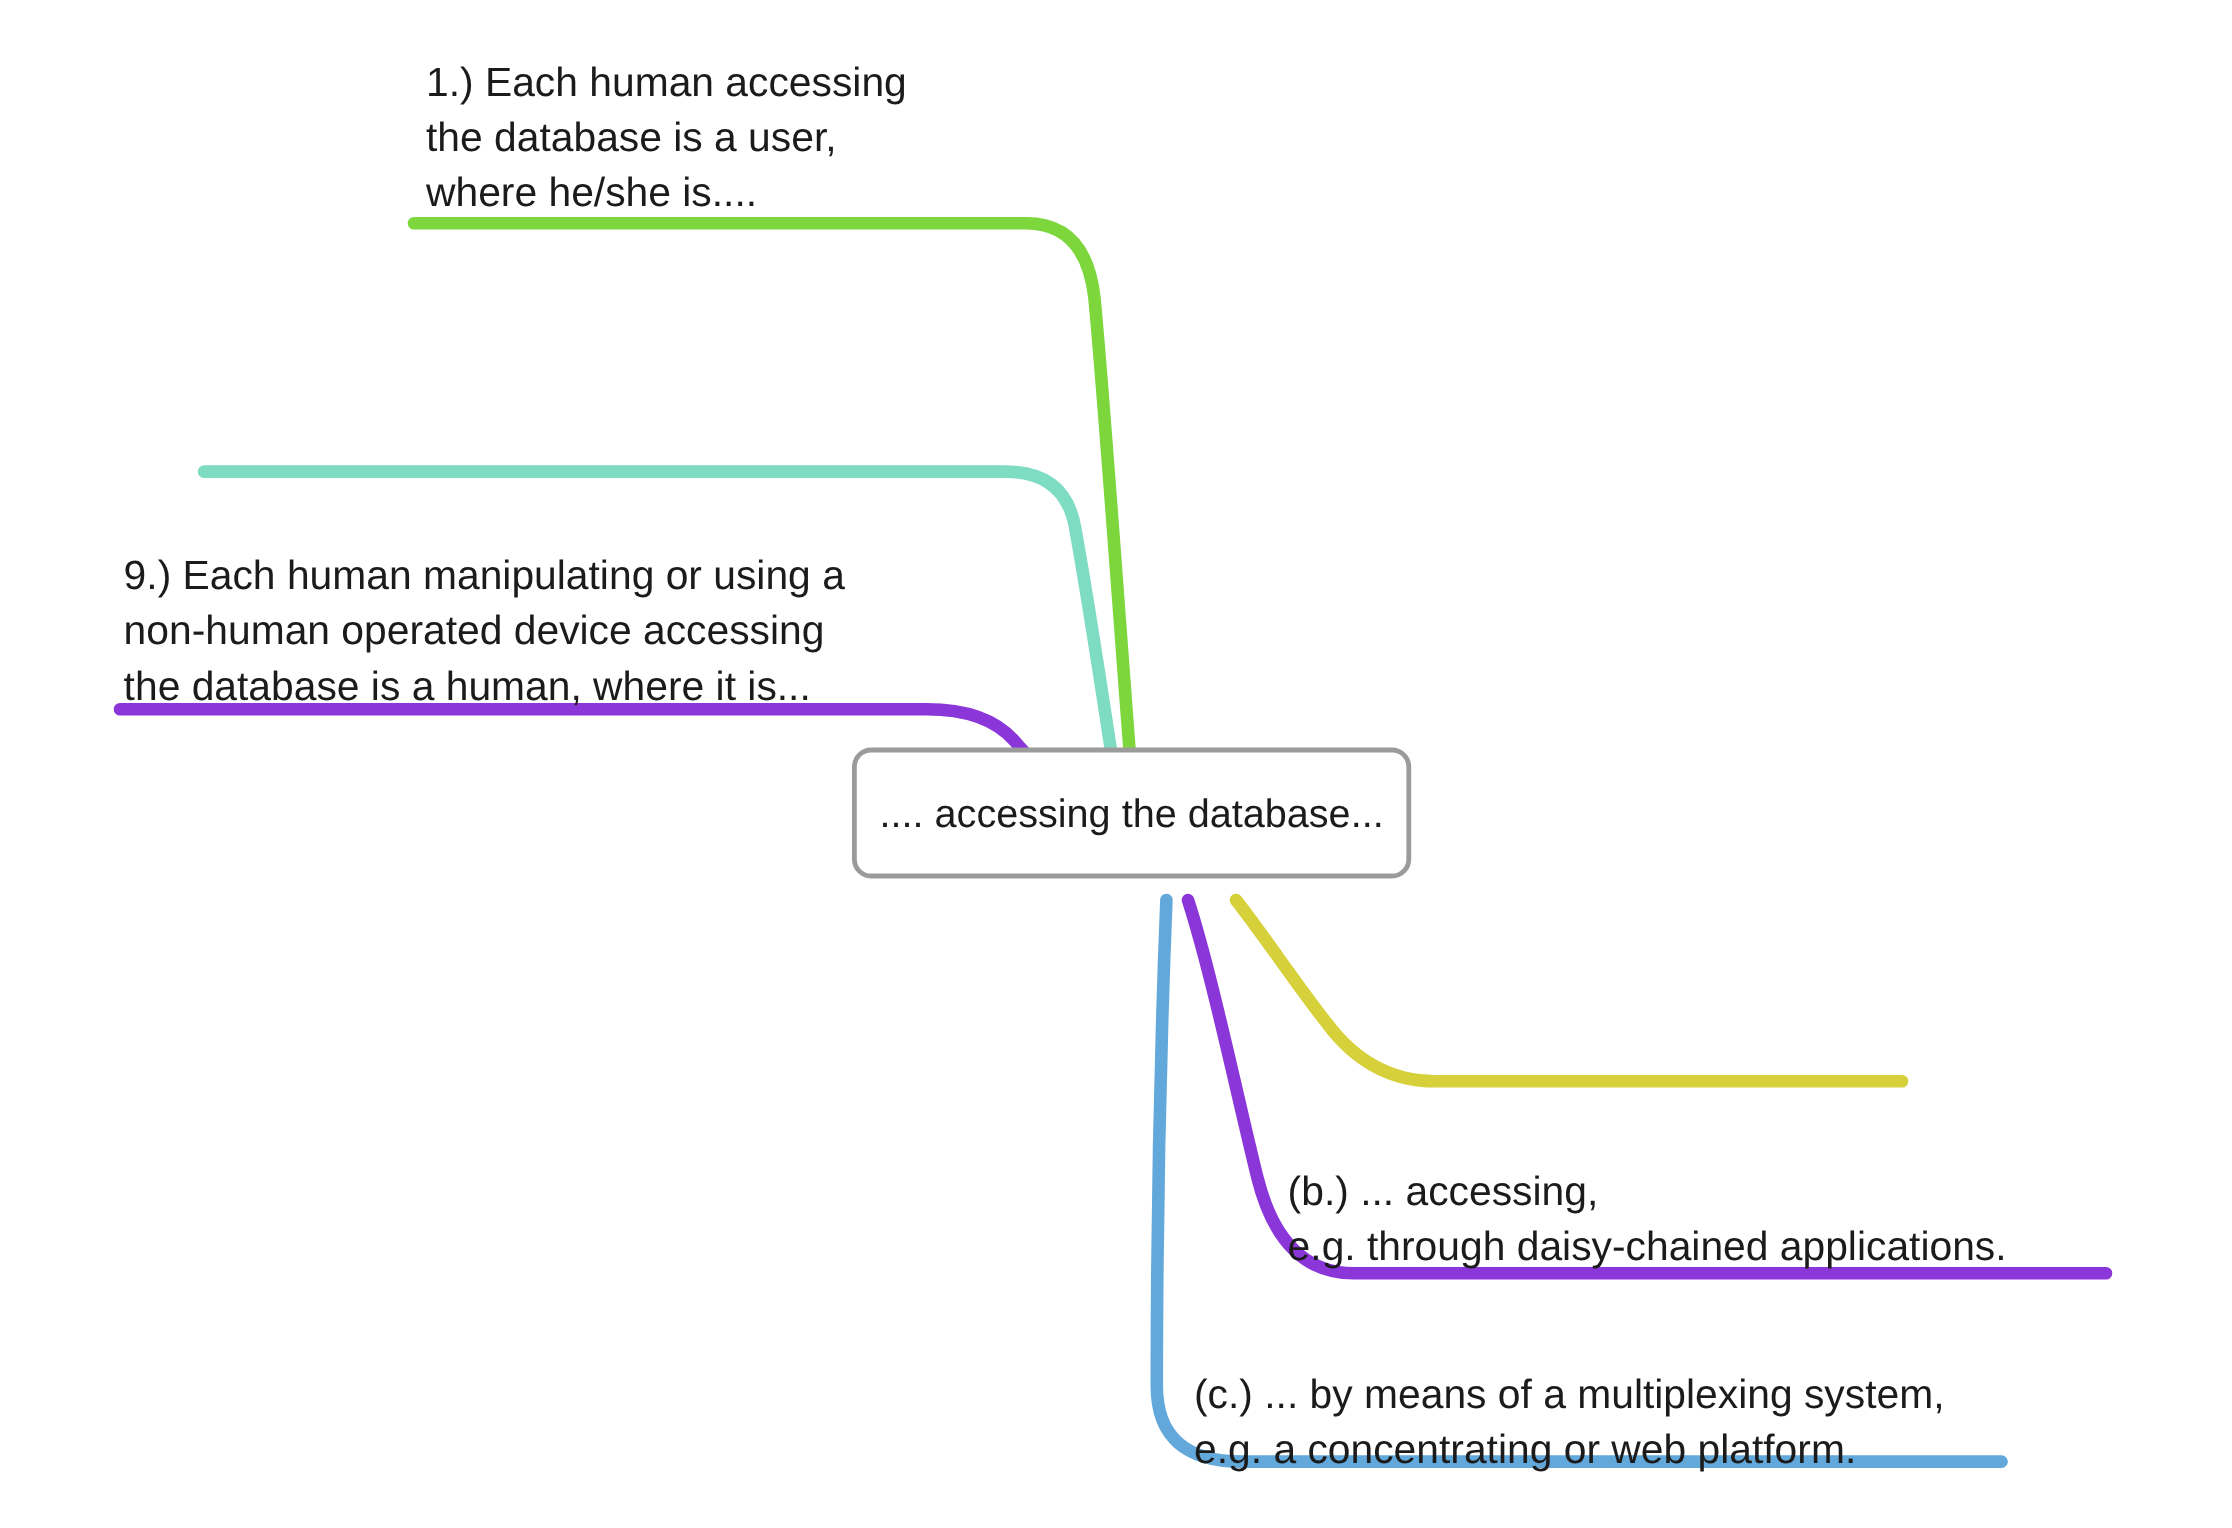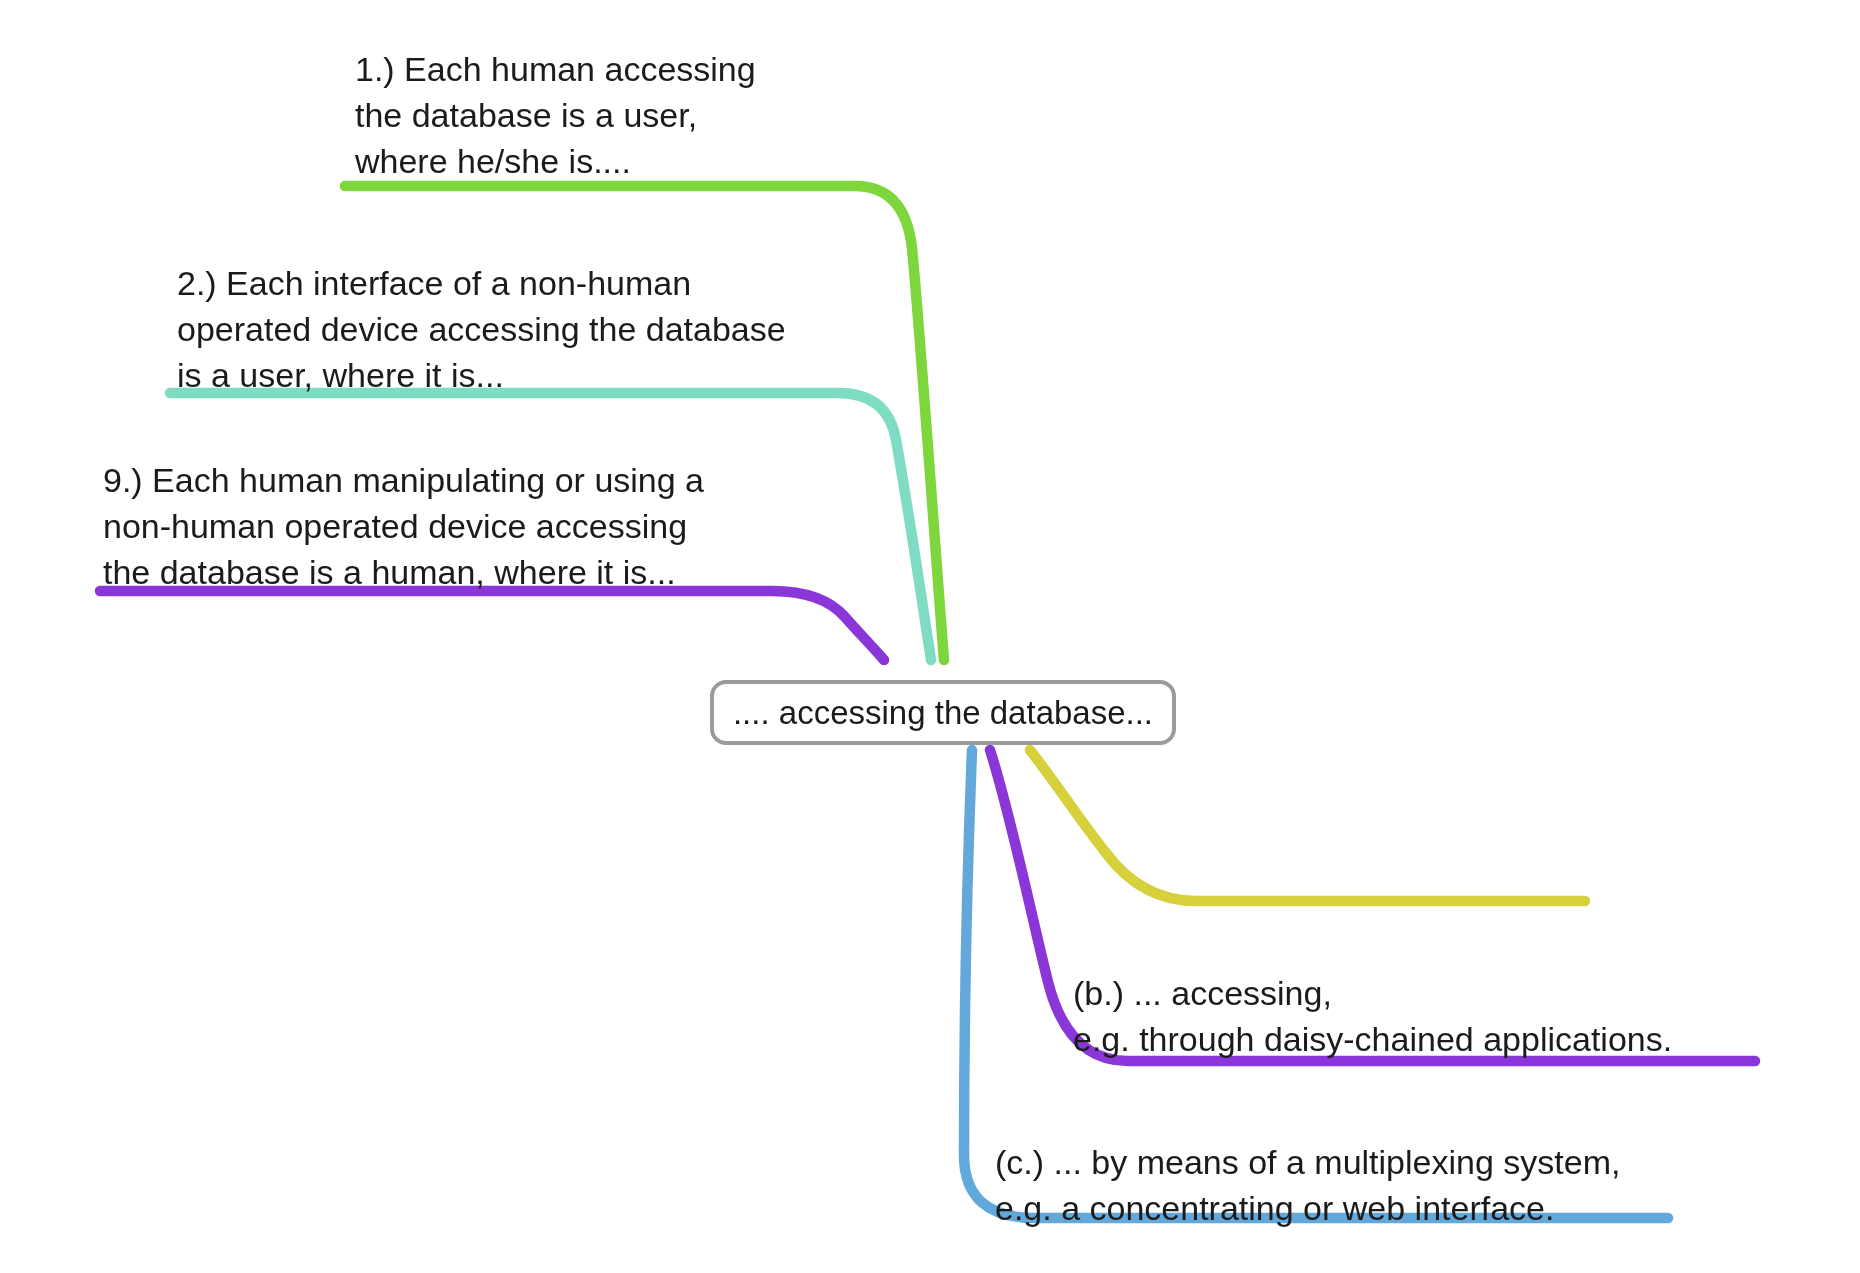--- a/index.html
+++ b/index.html
@@ -32,23 +32,23 @@
     position: absolute;
     font-size: 34px;
     line-height: 46px;
     color: #1b1b1b;
     white-space: nowrap;
     cursor: default;
   }
   .root-node {
     position: absolute;
     left: 710px;
-    top: 680px;
+    top: 623px;
     width: 466px;
-    height: 65px;
+    height: 109px;
     box-sizing: border-box;
     border: 4px solid #9b9b9b;
     border-radius: 16px;
     background: #ffffff;
     display: flex;
     align-items: center;
     justify-content: center;
     font-size: 33px;
     color: #1b1b1b;
     white-space: nowrap;
@@ -67,40 +67,35 @@
     <path d="M 990 750 C 1010 812 1032 918 1048 982 Q 1068 1061 1128 1061 L 1755 1061" stroke="#8a36d9"></path>
     <path d="M 972 750 C 966 900 964 1050 964 1155 Q 964 1218 1035 1218 L 1668 1218" stroke="#63a8da"></path>
   </svg>
 
   <div class="node-label" style="left:355px; top:46px;">
     <div>1.) Each human accessing</div>
     <div>the database is a user,</div>
     <div>where he/she is....</div>
   </div>
 
-  <div class="node-label" style="left:177px; top:260px;">
-    <div>2.) Each interface of a non-human</div>
-    <div>operated device accessing the database</div>
-    <div>is a user, where it is...</div>
-  </div>
 
   <div class="node-label" style="left:103px; top:457px;">
     <div>9.) Each human manipulating or using a</div>
     <div>non-human operated device accessing</div>
     <div>the database is a human, where it is...</div>
   </div>
 
 
   <div class="node-label" style="left:1073px; top:970px;">
     <div>(b.) ... accessing,</div>
     <div>e.g. through daisy-chained applications.</div>
   </div>
 
   <div class="node-label" style="left:995px; top:1127px;margin-top:12px;">
     <div>(c.) ... by means of a multiplexing system,</div>
-    <div>e.g. a concentrating or web interface.</div>
+    <div>e.g. a concentrating or web platform.</div>
   </div>
 
   <div class="root-node" style="border-color: rgb(155, 155, 155); background-color: rgb(255, 255, 255); color: rgb(27, 27, 27);">
     <span>.... accessing the database...</span>
   </div>
 
 </div>
 
 </body></html>

